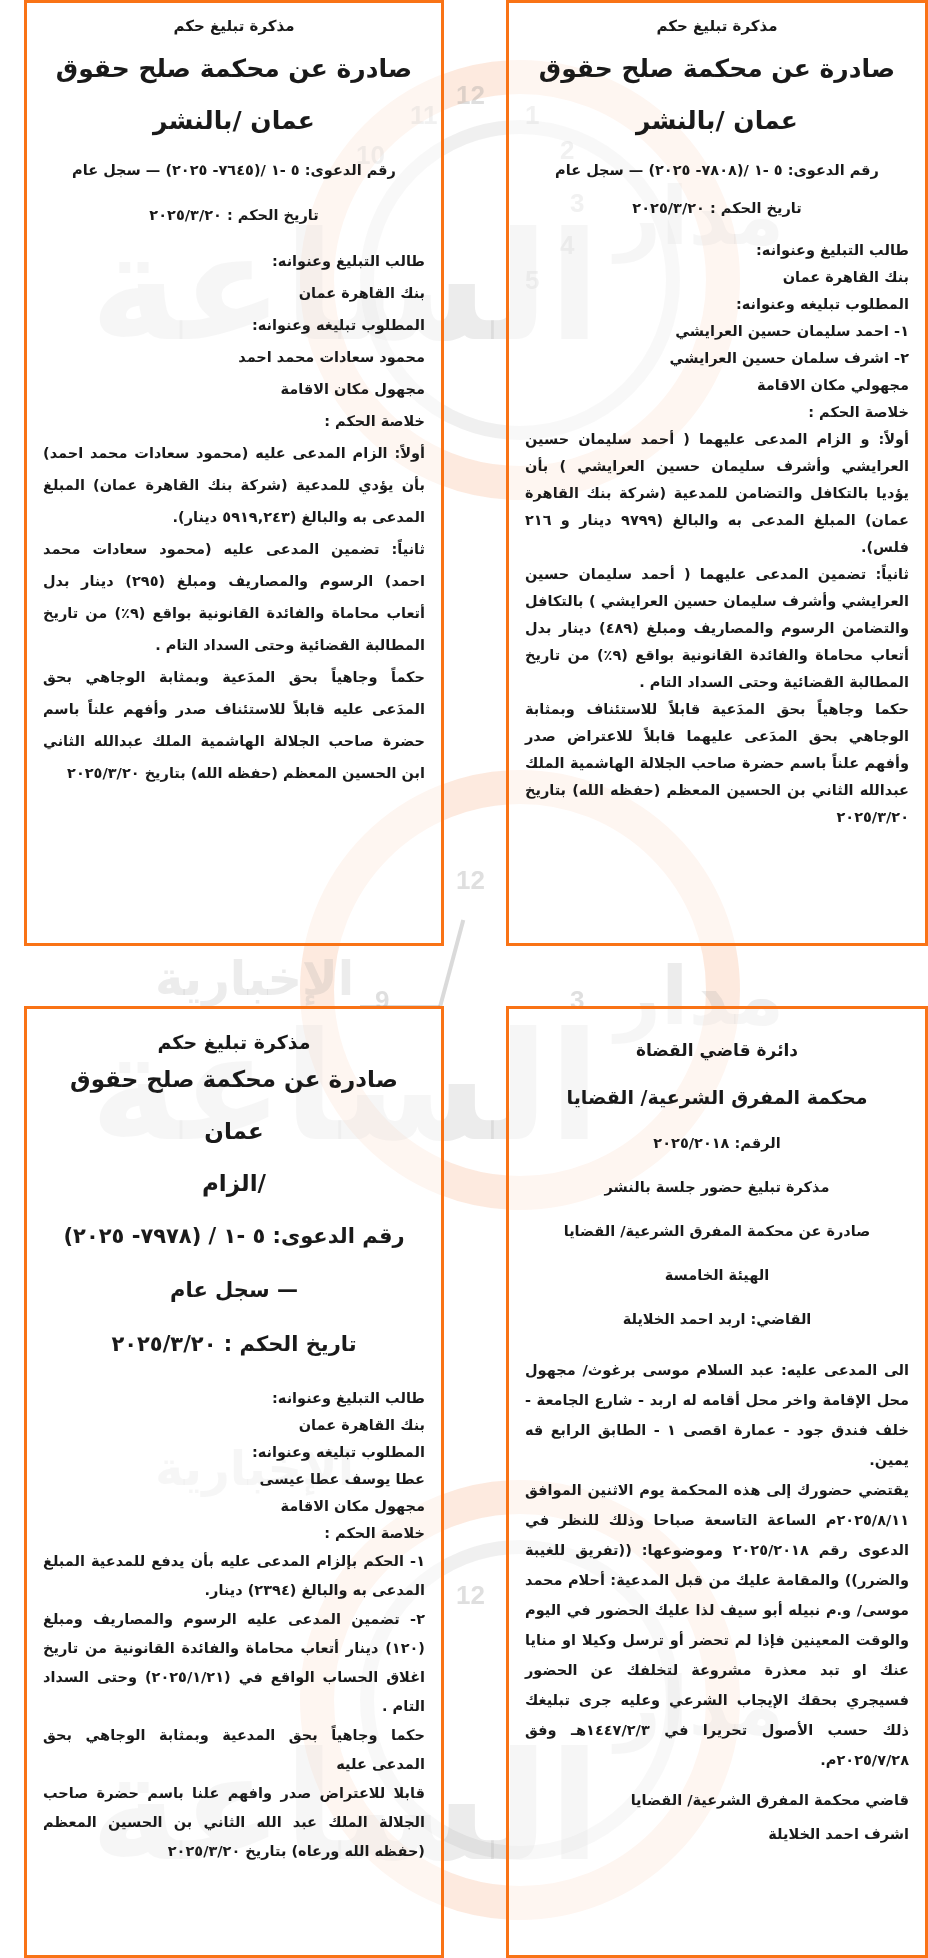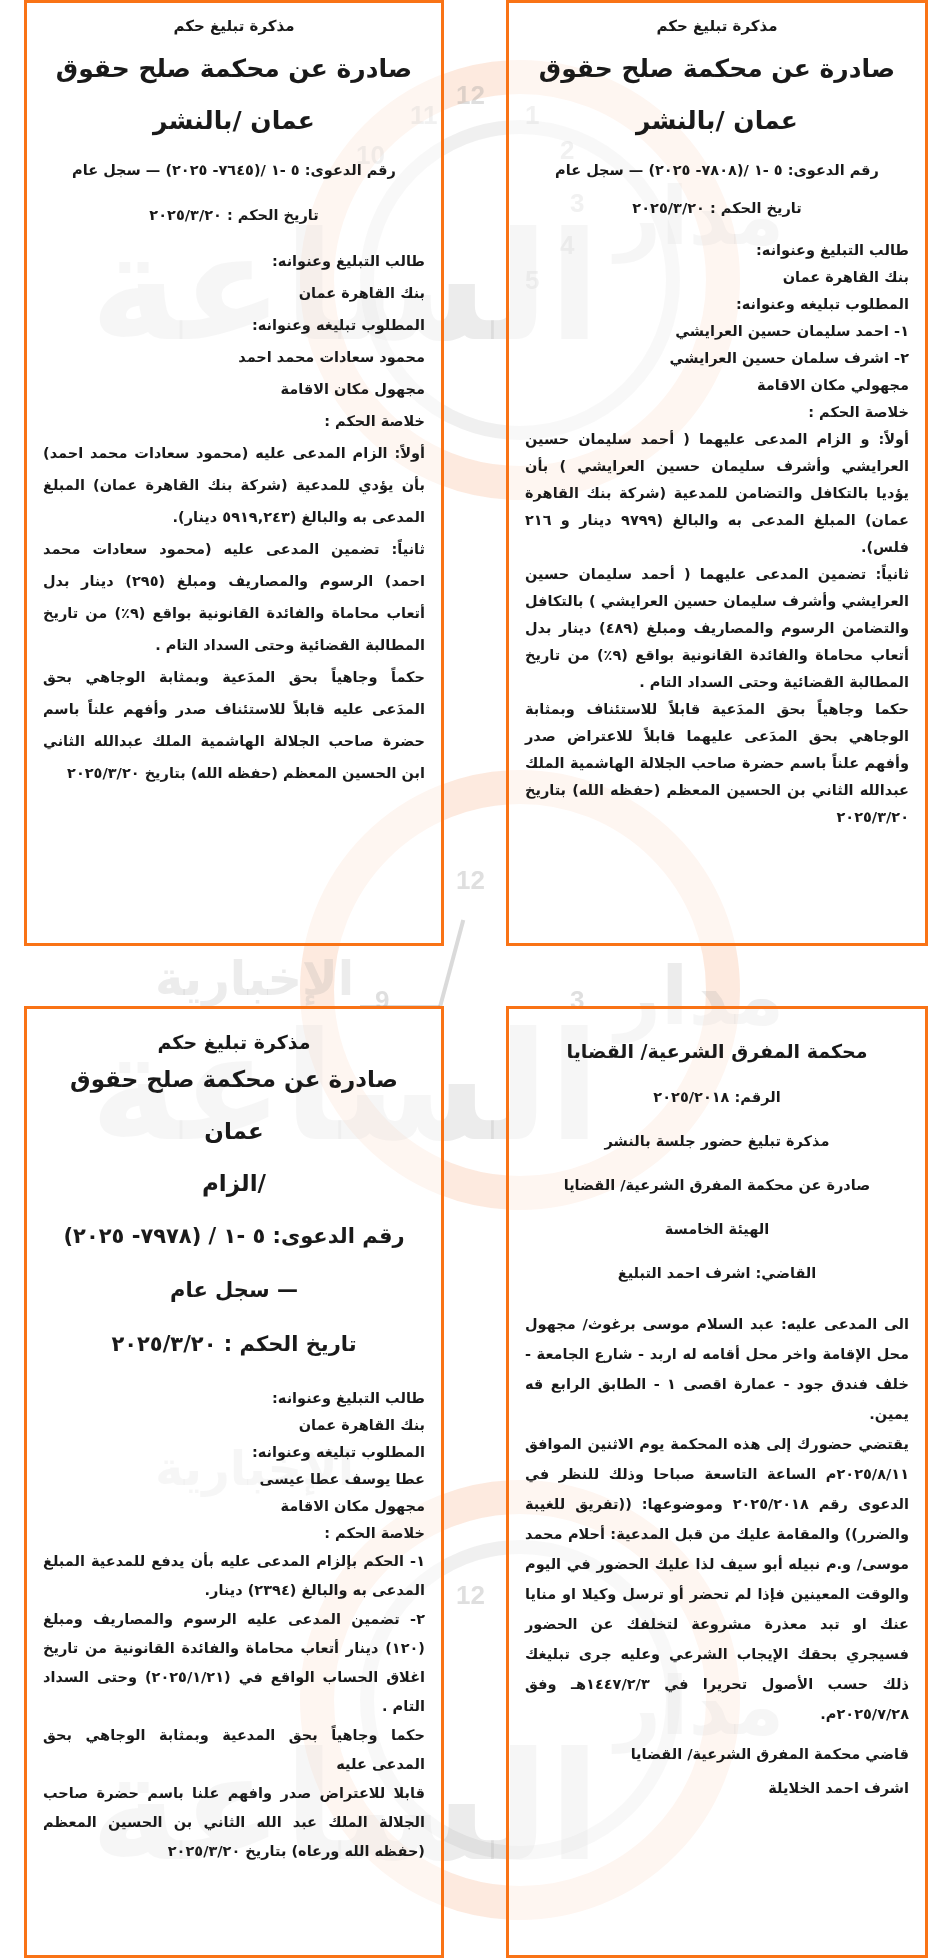--- a/index.html
+++ b/index.html
@@ -107,26 +107,27 @@
   <div class="line">محمود سعادات محمد احمد</div>
   <div class="line">مجهول مكان الاقامة</div>
   <div class="line">خلاصة الحكم :</div>
   <p class="para">أولاً:  الزام المدعى عليه (محمود سعادات محمد احمد) بأن يؤدي للمدعية (شركة بنك القاهرة عمان) المبلغ المدعى به والبالغ  (٥٩١٩,٢٤٣ دينار).</p>
   <p class="para">ثانياً: تضمين المدعى عليه (محمود سعادات محمد احمد) الرسوم والمصاريف ومبلغ (٢٩٥) دينار بدل أتعاب محاماة والفائدة القانونية بواقع (٩٪) من تاريخ المطالبة القضائية وحتى السداد التام .</p>
   <p class="para">حكماً وجاهياً بحق المدَعية وبمثابة الوجاهي بحق المدَعى عليه قابلاً للاستئناف صدر وأفهم علناً باسم حضرة صاحب الجلالة الهاشمية الملك عبدالله الثاني ابن الحسين المعظم (حفظه الله) بتاريخ ٢٠٢٥/٣/٢٠</p>
 </section>
 
 <section id="box-br" class="notice">
   <div class="gap-sm"></div>
+  <div class="meta" style="font-size:17px;line-height:46px;">دائرة قاضي القضاة</div>
   <div class="meta" style="font-size:19px;line-height:48px;">محكمة المفرق الشرعية/ القضايا</div>
   <div class="meta">الرقم: ٢٠٢٥/٢٠١٨</div>
   <div class="meta">مذكرة تبليغ حضور جلسة بالنشر</div>
   <div class="meta">صادرة عن محكمة المفرق الشرعية/ القضايا</div>
   <div class="meta">الهيئة الخامسة</div>
-  <div class="meta">القاضي: اشرف احمد التبليغ</div>
+  <div class="meta">القاضي: اربد احمد الخلايلة</div>
   <div class="gap"></div>
   <p class="para" style="line-height:30px;">الى المدعى عليه: عبد السلام موسى برغوث/ مجهول محل الإقامة واخر محل أقامه له اربد - شارع الجامعة - خلف فندق جود - عمارة اقصى ١ - الطابق الرابع قه يمين.</p>
   <p class="para" style="line-height:30px;">يقتضي حضورك إلى هذه المحكمة يوم الاثنين الموافق ٢٠٢٥/٨/١١م الساعة التاسعة صباحا وذلك للنظر في الدعوى رقم ٢٠٢٥/٢٠١٨ وموضوعها: ((تفريق للغيبة والضرر)) والمقامة عليك من قبل المدعية: أحلام محمد موسى/ و.م نبيله أبو سيف لذا عليك الحضور في اليوم والوقت المعينين فإذا لم تحضر أو ترسل وكيلا او منايا عنك او تبد معذرة مشروعة لتخلفك عن الحضور فسيجري بحقك الإيجاب الشرعي وعليه جرى تبليغك ذلك حسب الأصول تحريرا في ١٤٤٧/٢/٣هـ وفق ٢٠٢٥/٧/٢٨م.</p>
   <div class="gap-sm"></div>
   <div class="line" style="line-height:34px;">قاضي محكمة المفرق الشرعية/ القضايا</div>
   <div class="line" style="line-height:34px;">اشرف احمد الخلايلة</div>
 </section>
 
 <section id="box-bl" class="notice">
   <div class="gap-sm"></div>

